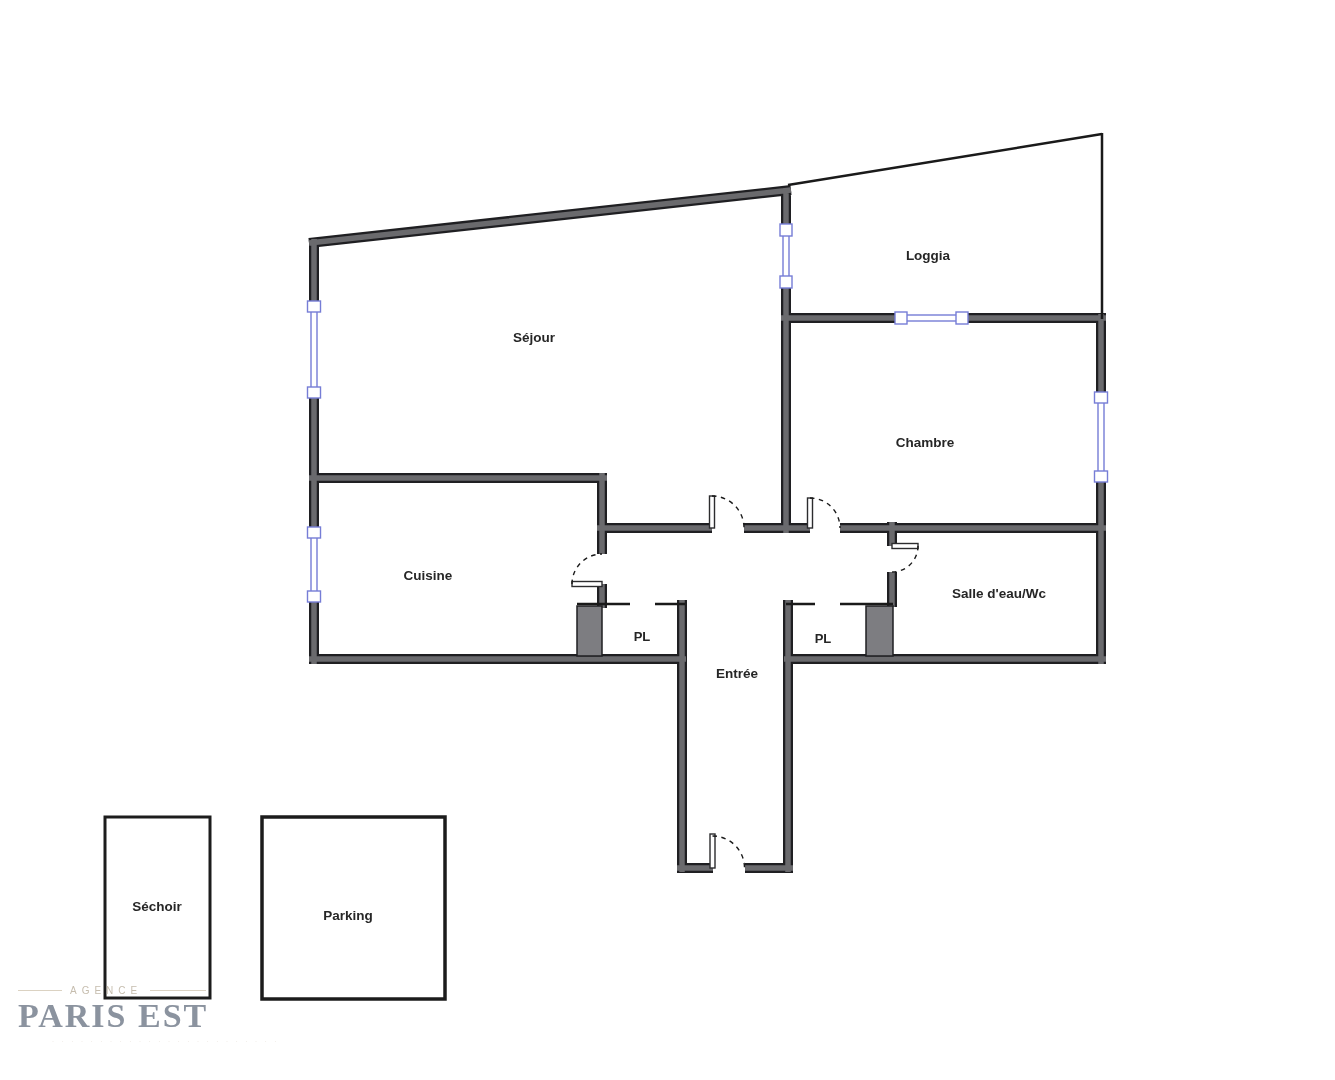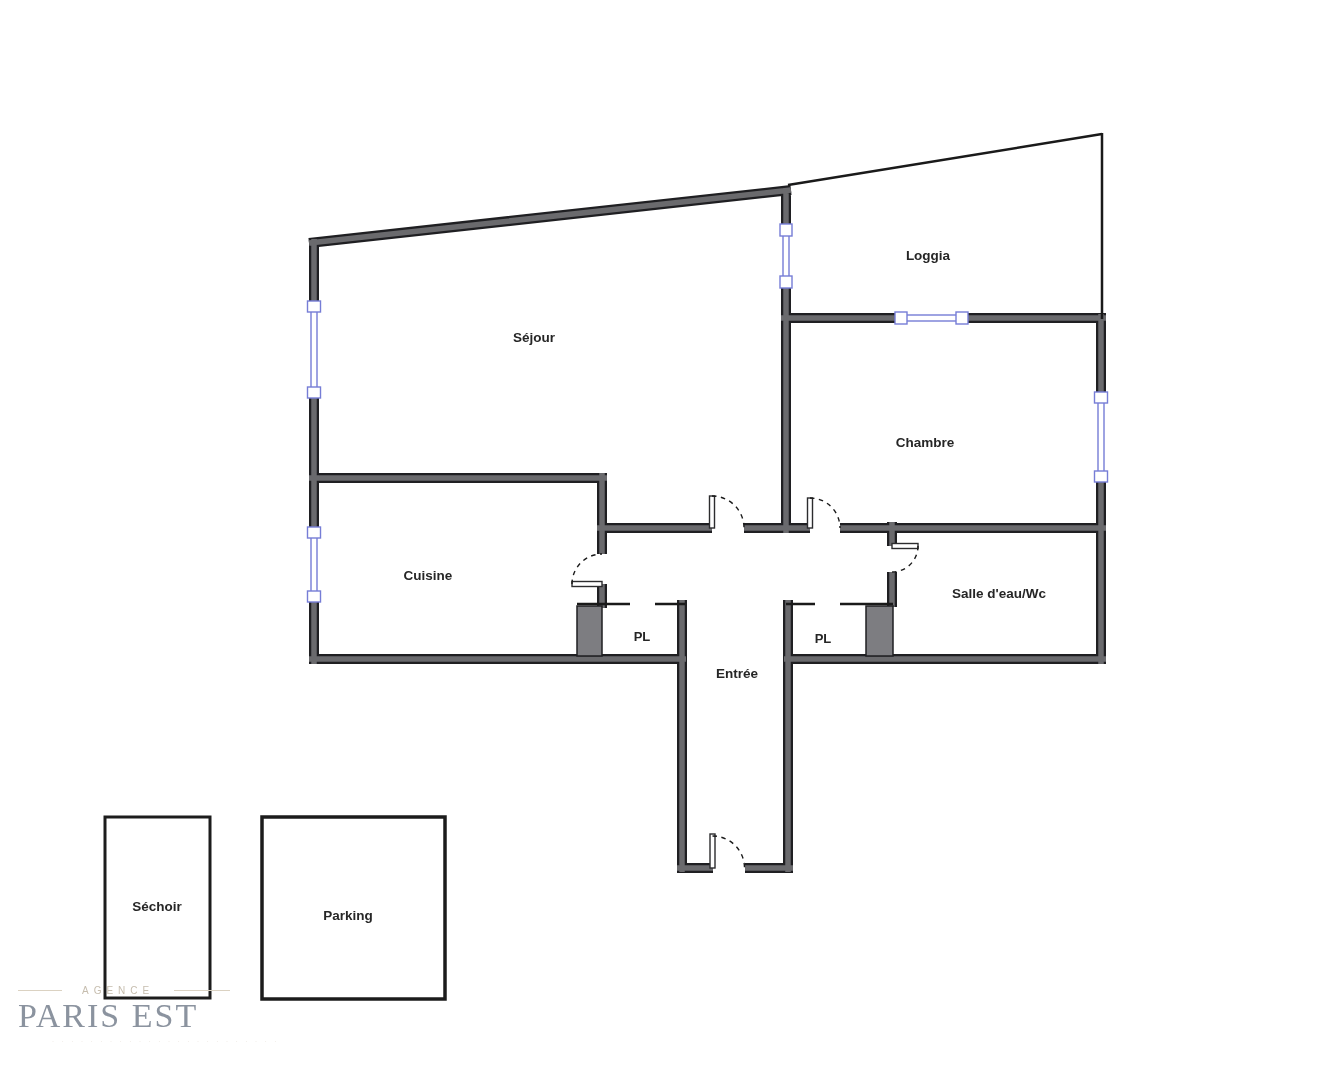--- a/index.html
+++ b/index.html
@@ -17,33 +17,33 @@
     font-size:13.5px;
     fill:#262626;
   }
   .pl-label{font-size:13px;}
   .logo{
     position:absolute;
     left:18px;top:985px;
     z-index:5;
   }
   .logo-top{
-    display:flex;align-items:center;gap:20px;
+    display:flex;align-items:center;gap:8px;
     color:#c6bdae;
     font-size:10px;
     letter-spacing:5px;
     font-weight:400;
     white-space:nowrap;
   }
   .rule{display:inline-block;height:1px;background:#dbd2c2;}
   .rule-l{width:44px;}
   .rule-r{width:56px;}
   .logo-title{
     font-family:"Liberation Serif", serif;
-    font-weight:400;
+    font-weight:700;
     font-size:34px;
     letter-spacing:2px;
     color:#8b939f;
     margin-top:1px;
     white-space:nowrap;
   }
   .logo-tagline{
     margin-top:3px;
     padding-left:34px;
     font-size:6px;

